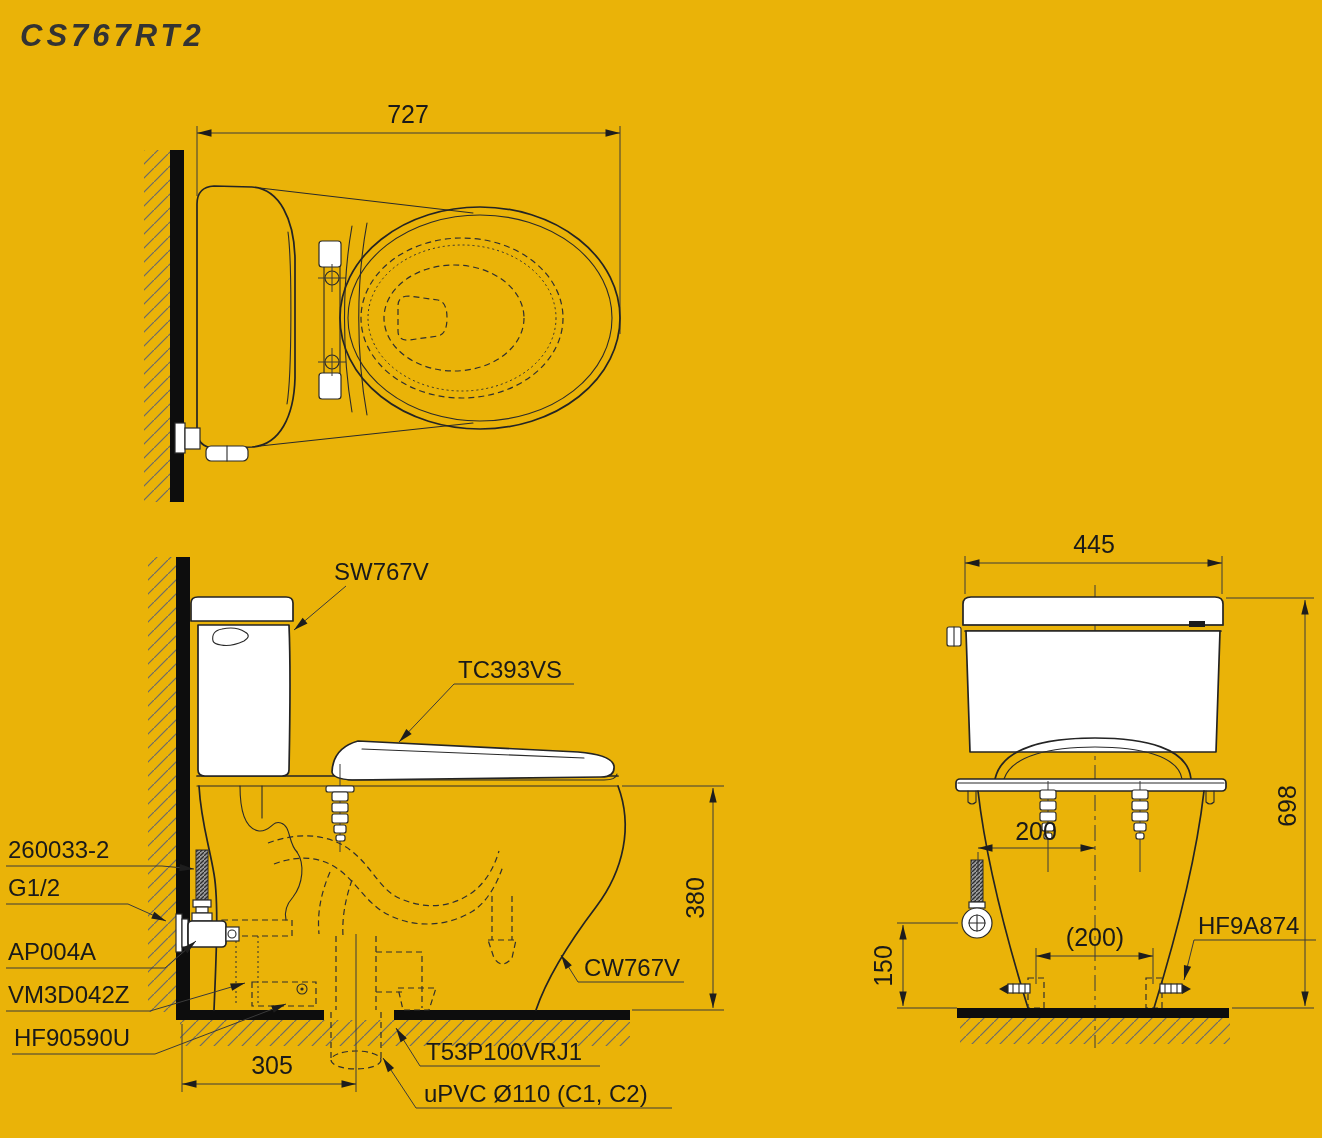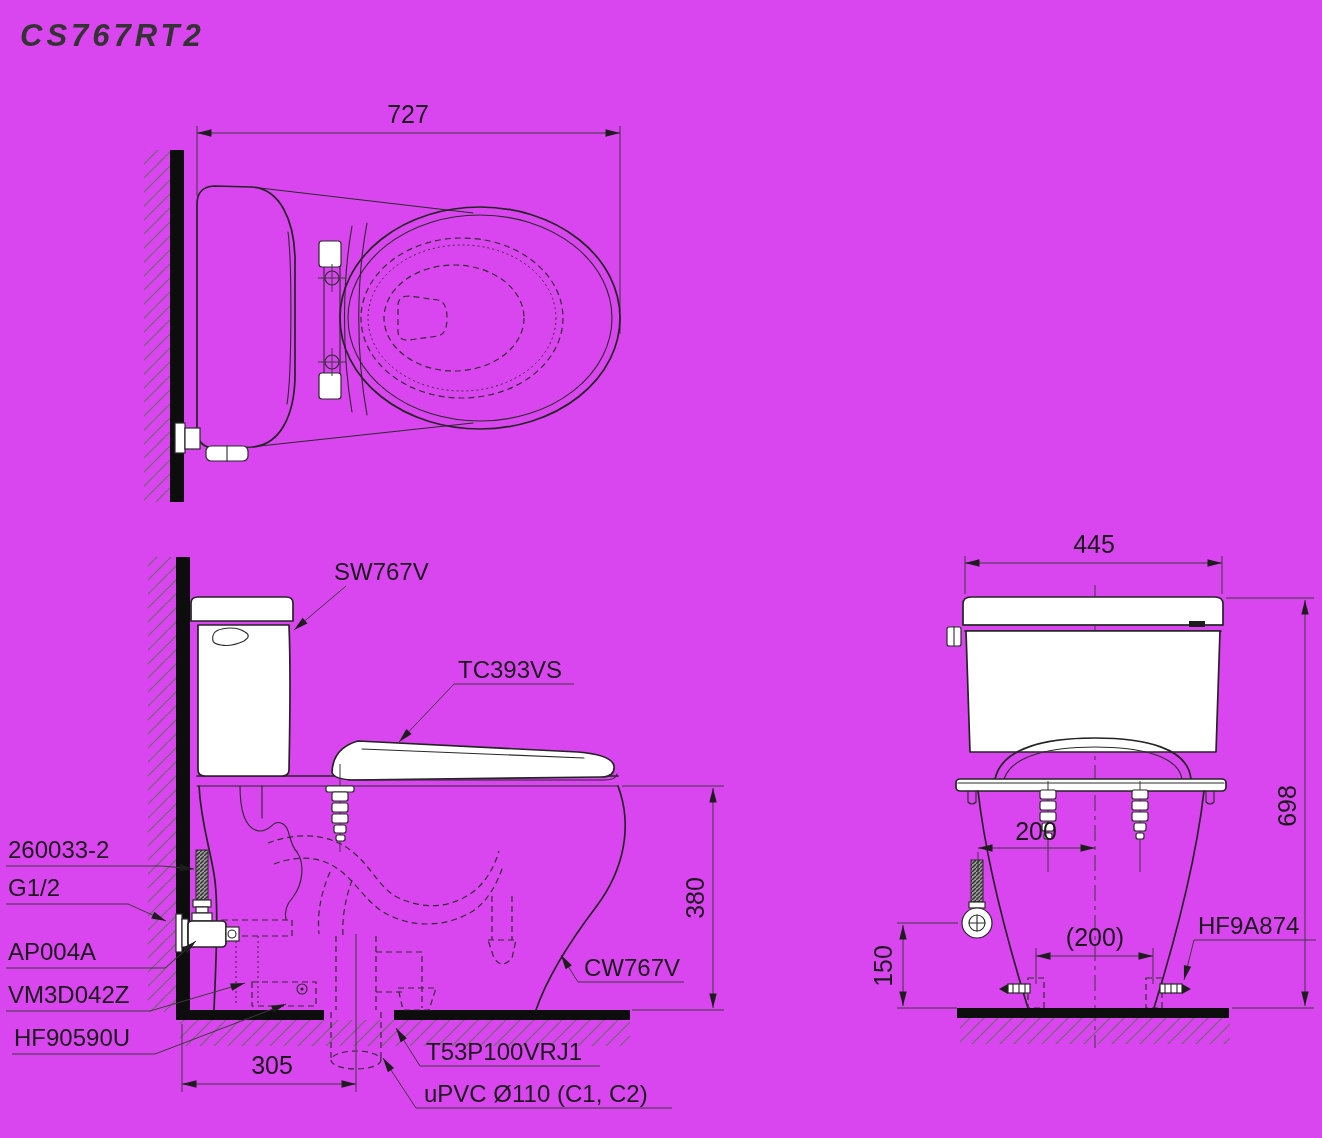--- a/index.html
+++ b/index.html
@@ -1,16 +1,16 @@
 <!DOCTYPE html>
 <html><head>
 <meta charset="utf-8">
 <style>
   html,body{margin:0;padding:0;background:#fff}
-  .page{position:relative;width:1322px;height:1138px;background:#d946ef;overflow:hidden}
+  .page{position:relative;width:1322px;height:1138px;background:#eab308;overflow:hidden}
   svg{display:block}
   text{font-family:"Liberation Sans","DejaVu Sans",sans-serif}
   .s{fill:none;stroke:#242424;stroke-width:1.7;stroke-linecap:round;stroke-linejoin:round}
   .t{fill:none;stroke:#2a2a2a;stroke-width:1.1;stroke-linecap:round}
   .wf{fill:#fff;stroke:#242424;stroke-width:1.7;stroke-linejoin:round}
   .wf2{fill:#fff;stroke:#2a2a2a;stroke-width:1.2}
   .d{fill:none;stroke:#2f2f2f;stroke-width:1.2;stroke-dasharray:6 4}
   .d2{fill:none;stroke:#2f2f2f;stroke-width:1;stroke-dasharray:2 3}
   .dm{fill:none;stroke:#3a3a3a;stroke-width:1}
   .cl{fill:none;stroke:#3a3a3a;stroke-width:1;stroke-dasharray:16 5 4 5}

